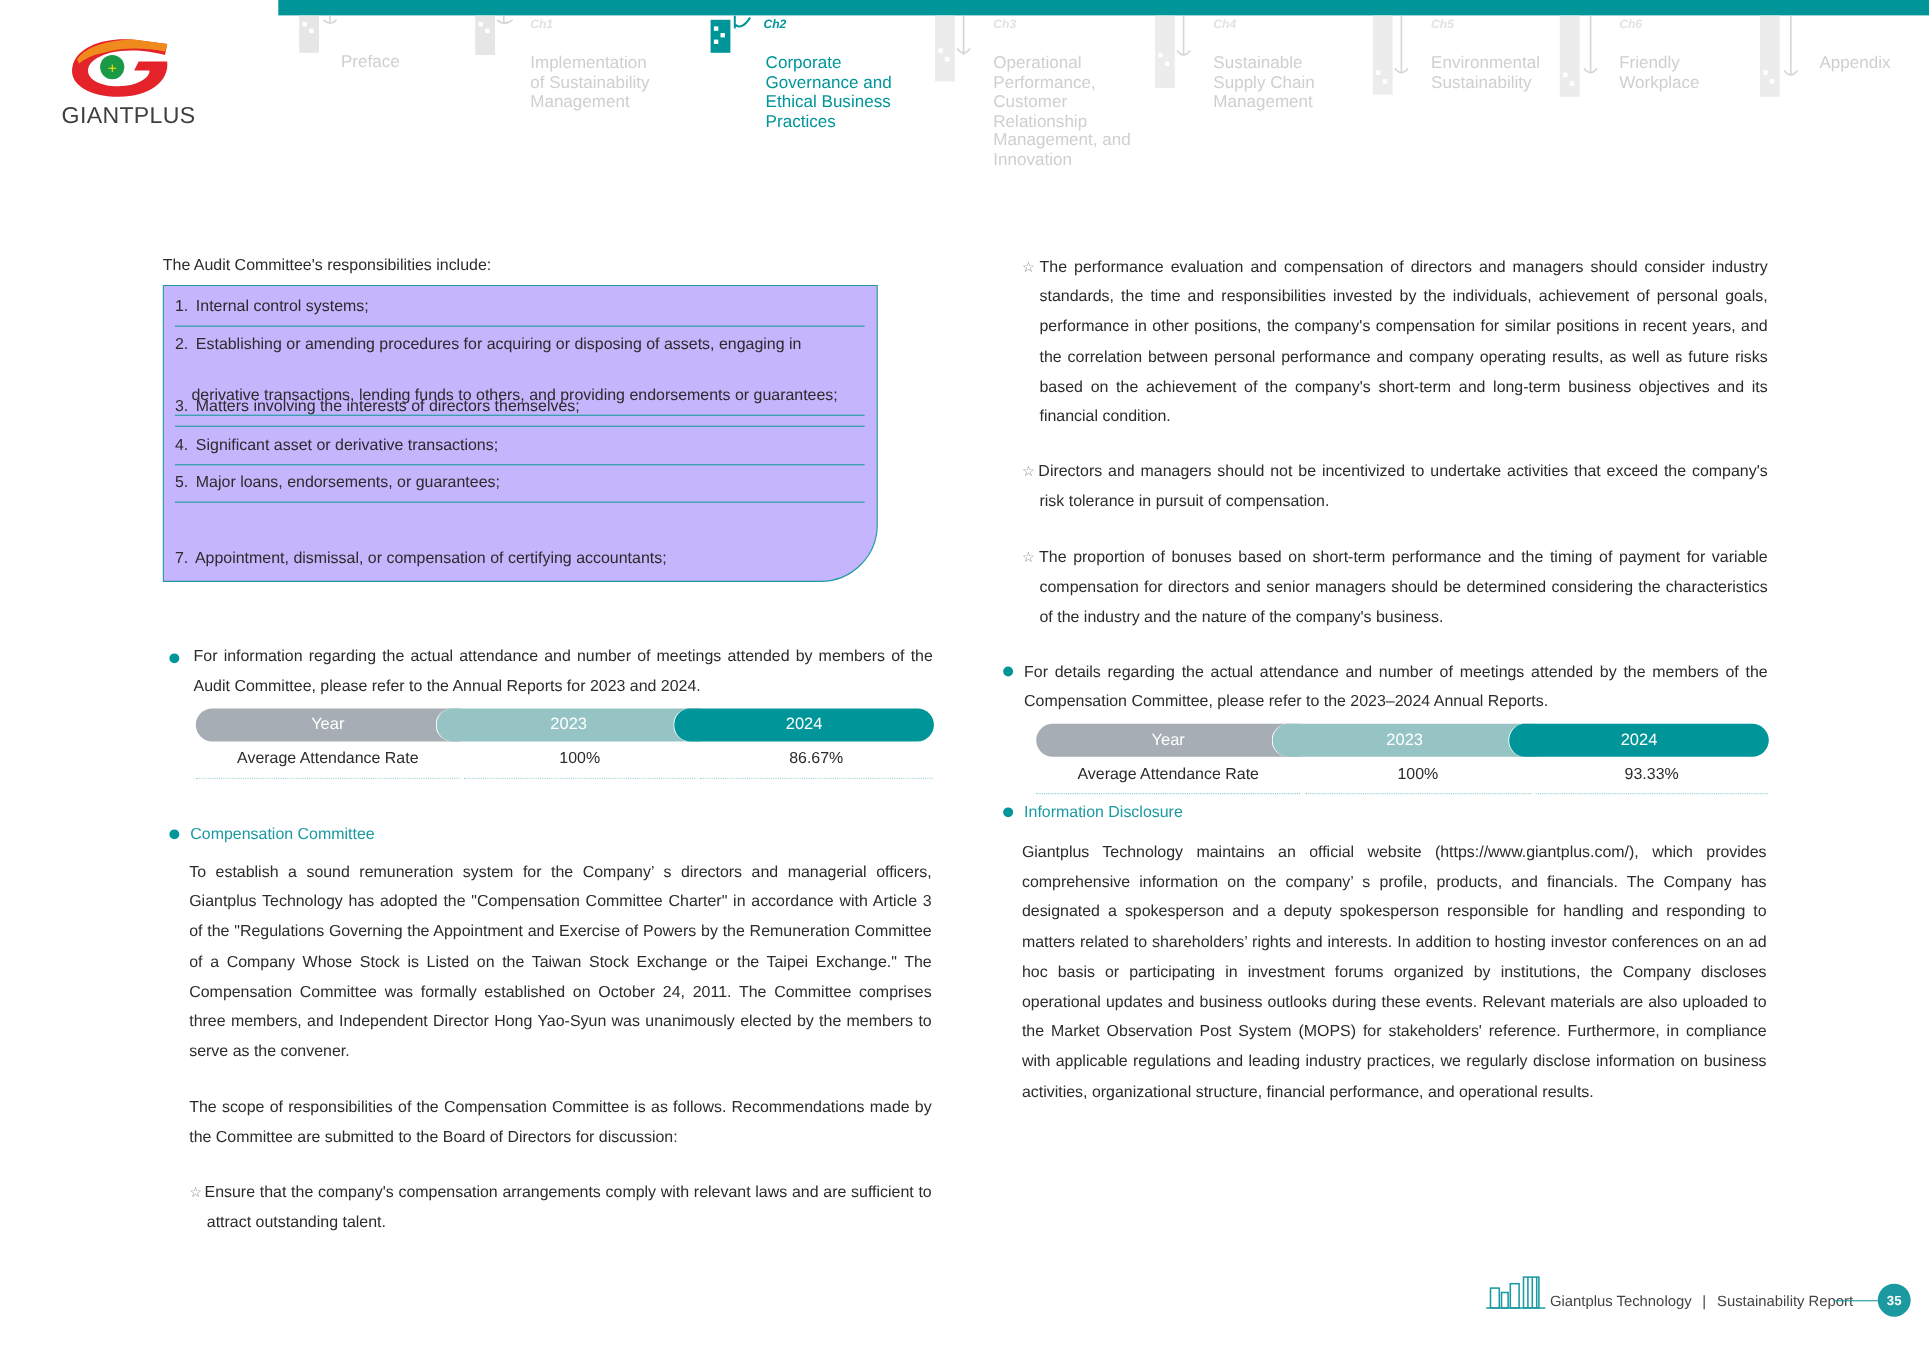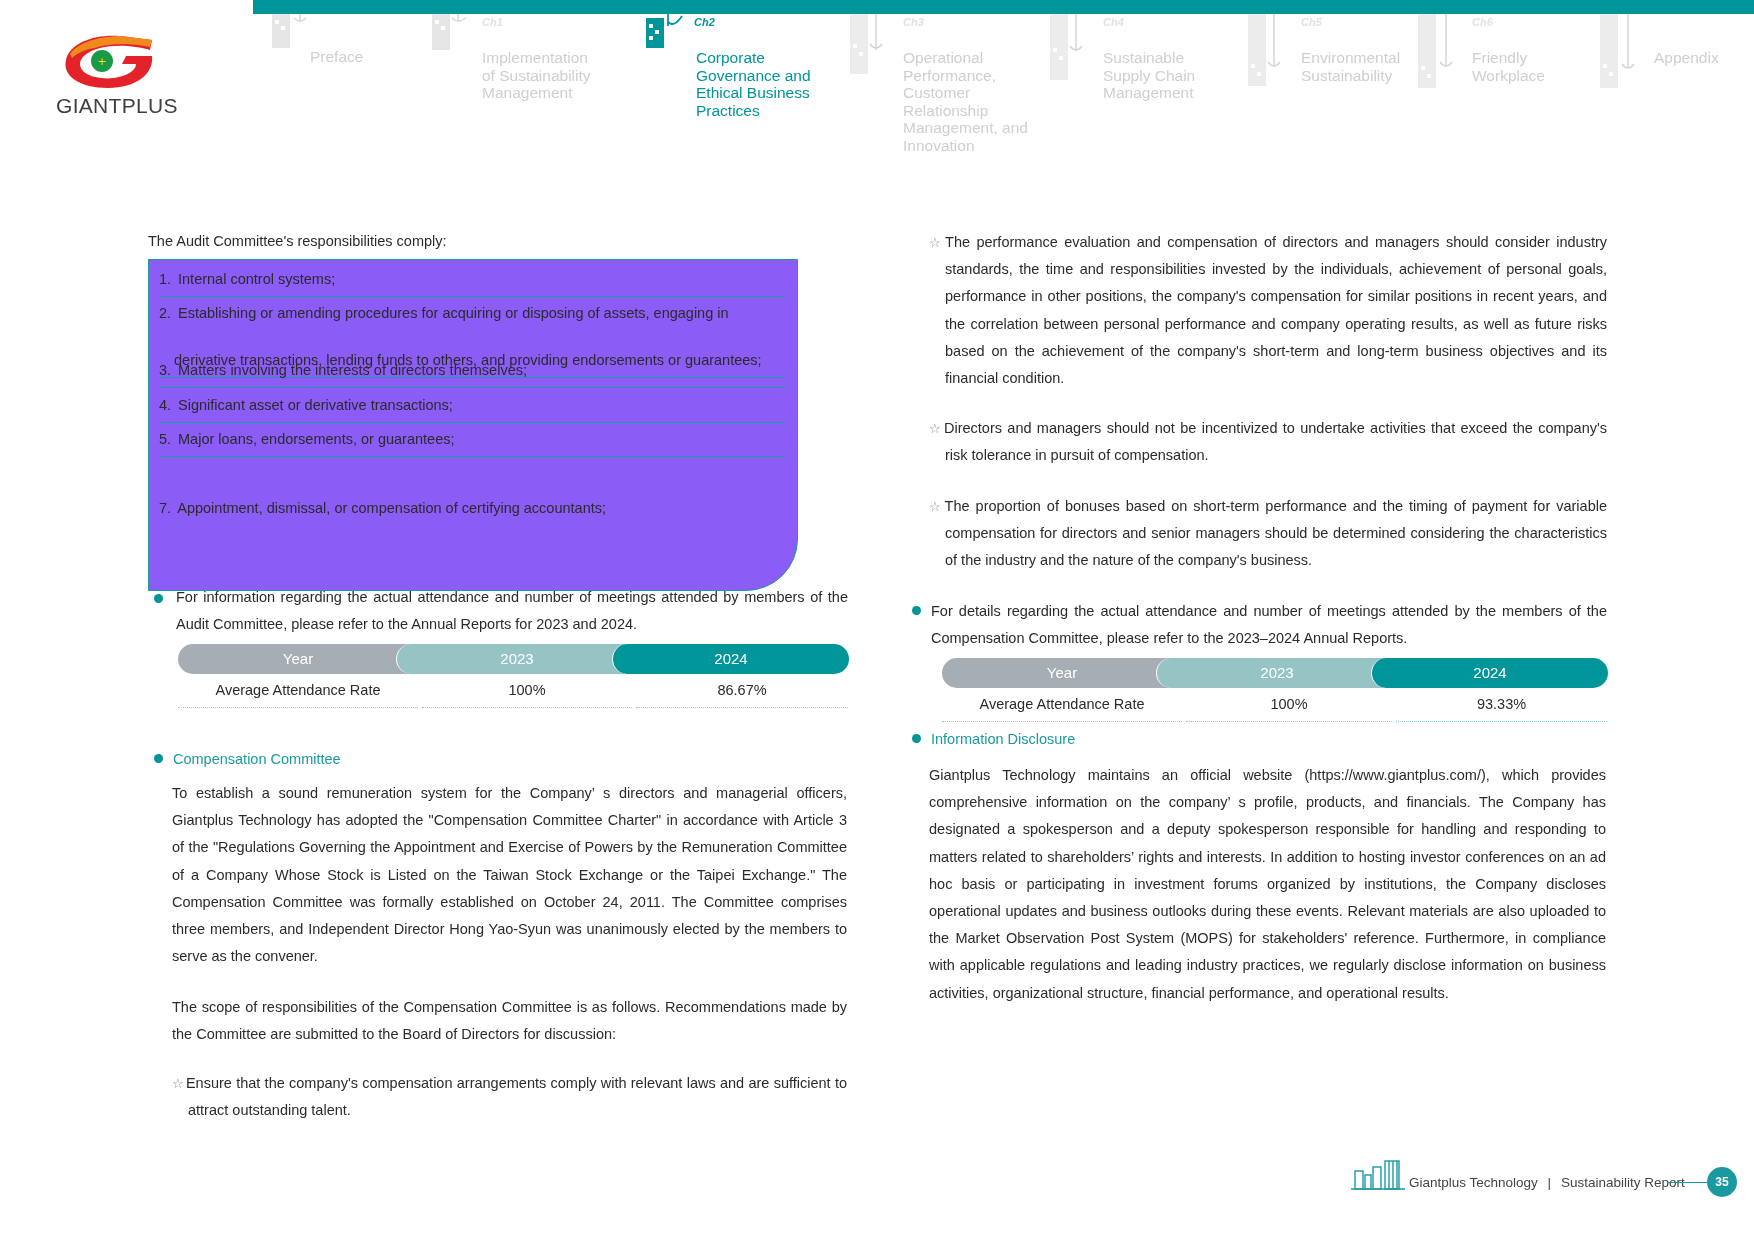--- a/index.html
+++ b/index.html
@@ -28,22 +28,22 @@
   }
   .chap .ch-title {
     position: absolute; font-size: 15.5px; line-height: 17.5px; color: #cfcfcf; white-space: nowrap; margin-top: 15px;
   }
   .chap.active .ch-num { color: #009598; }
   .chap.active .ch-title { color: #009598; }
 
   
   .intro { position: absolute; left: 148px; top: 233px; font-size: 14.5px; }
   .resp-box {
-    position: absolute; left: 148px; top: 259px; width: 650px; height: 332px;
-    background: #8b5cf6; border: 1.5px solid #1f9aa0; border-bottom-right-radius: 52px;
+    position: absolute; left: 148px; top: 259px; width: 650px; height: 270px;
+    background: #c4b5fd; border: 1.5px solid #1f9aa0; border-bottom-right-radius: 52px;
     box-sizing: border-box;
   }
   .resp-item {
     position: absolute; left: 10px; width: 627px; font-size: 14.5px; line-height: 23px;
     border-bottom: 1.5px solid #1f9aa0; padding-bottom: 5px; box-sizing: border-box;
   }
   .resp-item.last { border-bottom: none; }
   .resp-item .num { display: inline-block; width: 15px; }
   .resp-item .hang { display: block; padding-left: 15px; margin-top: 24px; }
 
@@ -205,21 +205,21 @@
         <rect x="5" y="50" width="4" height="4" fill="#fff"></rect>
         <rect x="11" y="58" width="4" height="4" fill="#fff"></rect>
       <path d="M30 0 V54 M24 50 Q30 58 36 50" stroke="#d6d6d6" stroke-width="1.5" fill="none"></path>
     </svg>
     <div class="ch-title" style="left:56px;top:20px;">
       <div>Appendix</div>
     </div>
   </div>
 </div>
 
-<div class="intro">The Audit Committee's responsibilities comply:</div>
+<div class="intro">The Audit Committee's responsibilities include:</div>
 
 <div class="resp-box">
   <div class="resp-item" style="top:8px;">
     <span class="num">1.</span> <span>Internal control systems;</span>
   </div>
   <div class="resp-item" style="top:42px;">
     <span class="num">2.</span> <span>Establishing or amending procedures for acquiring or disposing of assets, engaging in</span>
     <span class="hang">derivative transactions, lending funds to others, and providing endorsements or guarantees;</span>
   </div>
   <div class="resp-item" style="top:99px;">

